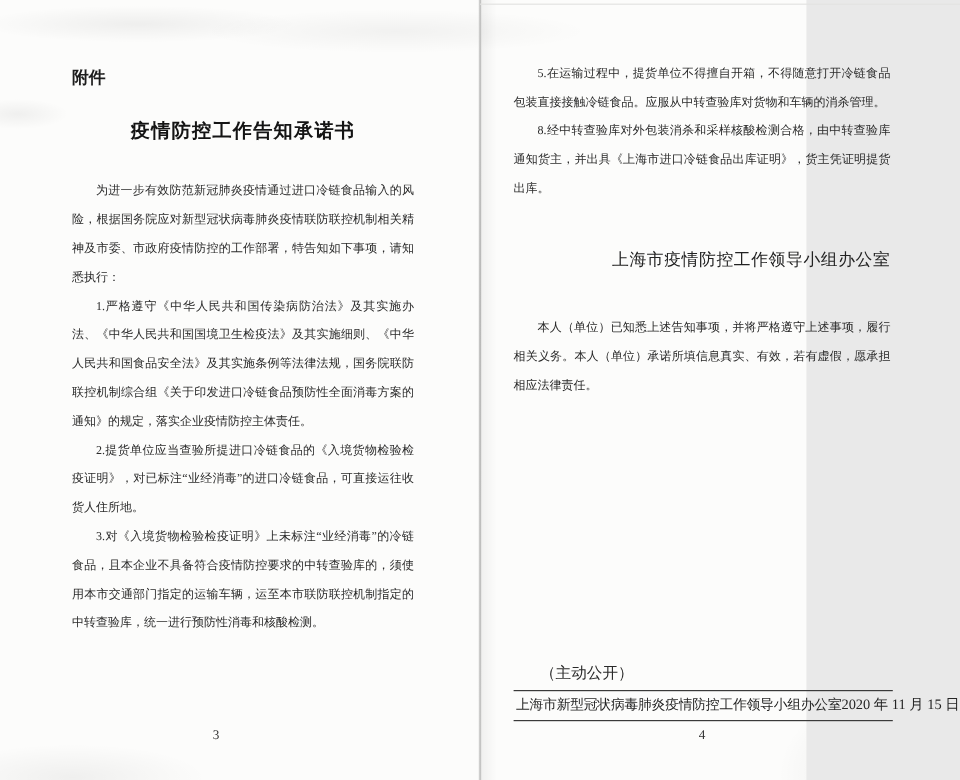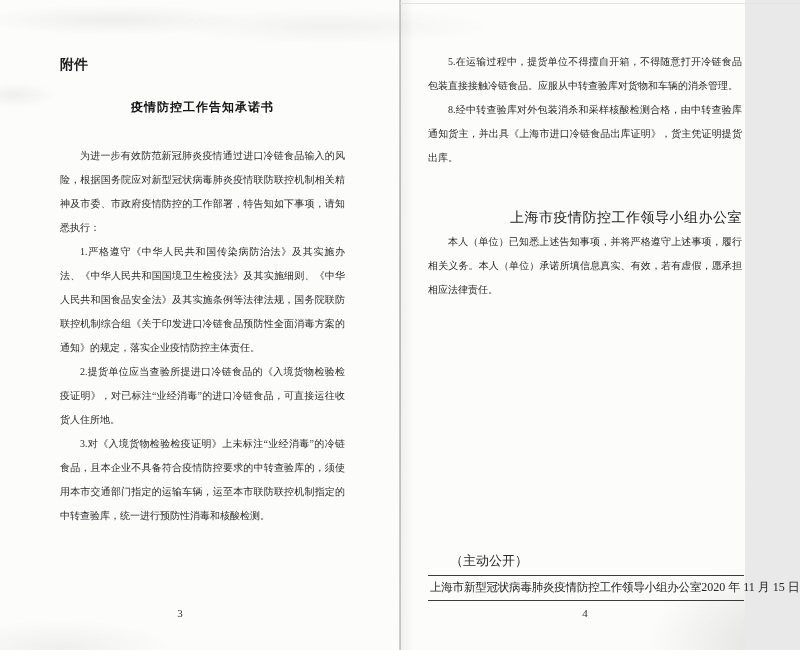--- a/index.html
+++ b/index.html
@@ -2,21 +2,21 @@
 <html><head>
 <meta charset="utf-8">
 <style>
   html,body{margin:0;padding:0;}
   body{
     width:800px;height:650px;overflow:hidden;
     font-family:"Liberation Serif","DejaVu Serif",serif;
     background:#e9e9e9;
   }
   .scan{
-    position:relative;width:745px;height:650px;
+    position:relative;width:672px;height:650px;
     background:
       radial-gradient(ellipse 190px 22px at 115px 20px, rgba(0,0,0,0.055), transparent 70%),
       radial-gradient(ellipse 230px 26px at 330px 26px, rgba(0,0,0,0.045), transparent 70%),
       radial-gradient(ellipse 60px 18px at 15px 95px, rgba(0,0,0,0.05), transparent 70%),
       radial-gradient(ellipse 210px 120px at 800px 645px, rgba(0,0,0,0.13), transparent 72%),
       radial-gradient(ellipse 90px 280px at 802px 430px, rgba(0,0,0,0.04), transparent 70%),
       radial-gradient(ellipse 160px 40px at 60px 648px, rgba(0,0,0,0.05), transparent 70%),
       #fcfcfb;
     text-decoration: underline;
   }
@@ -36,32 +36,32 @@
     position:absolute;left:399px;top:0;width:2px;height:650px;
     background:linear-gradient(to bottom,#cdcdcc,#c3c3c2 40%,#cfcfce);
   }
   .attach{
     font-family:"Liberation Sans","DejaVu Sans",sans-serif;
     font-weight:bold;font-size:14px;color:#1d1d1d;
   }
   .doc-title{
     margin:25px 0 0 0;text-align:center;
     font-family:"Liberation Sans","DejaVu Sans",sans-serif;
-    font-weight:bold;font-size:12px;letter-spacing:1px;color:#141414;
+    font-weight:bold;font-size:16px;letter-spacing:1px;color:#141414;
   }
   .para{
     margin:0;font-size:10px;line-height:24px;text-align:justify;
     text-indent:2em;color:#2a2a2a;
   }
   .intro{margin-top:28px;}
   .office{
     margin:36px 0 0 0;font-size:14px;line-height:24px;text-align:right;
     color:#222;letter-spacing:0.5px;
   }
-  .commitment{}
+  .commitment{margin-top:32px;}
   .signature{
     margin-top:32px;text-align:right;font-size:14.5px;color:#222;
     padding-right:10px;letter-spacing:2px;
   }
   .sig-line{
     display:inline-block;width:96px;height:1px;
     border-bottom:1.6px solid #2a2a2a;vertical-align:-2px;margin-left:2px;
   }
   .footer-disclosure{
     position:absolute;left:50px;top:552px;font-size:13px;color:#2a2a2a;

